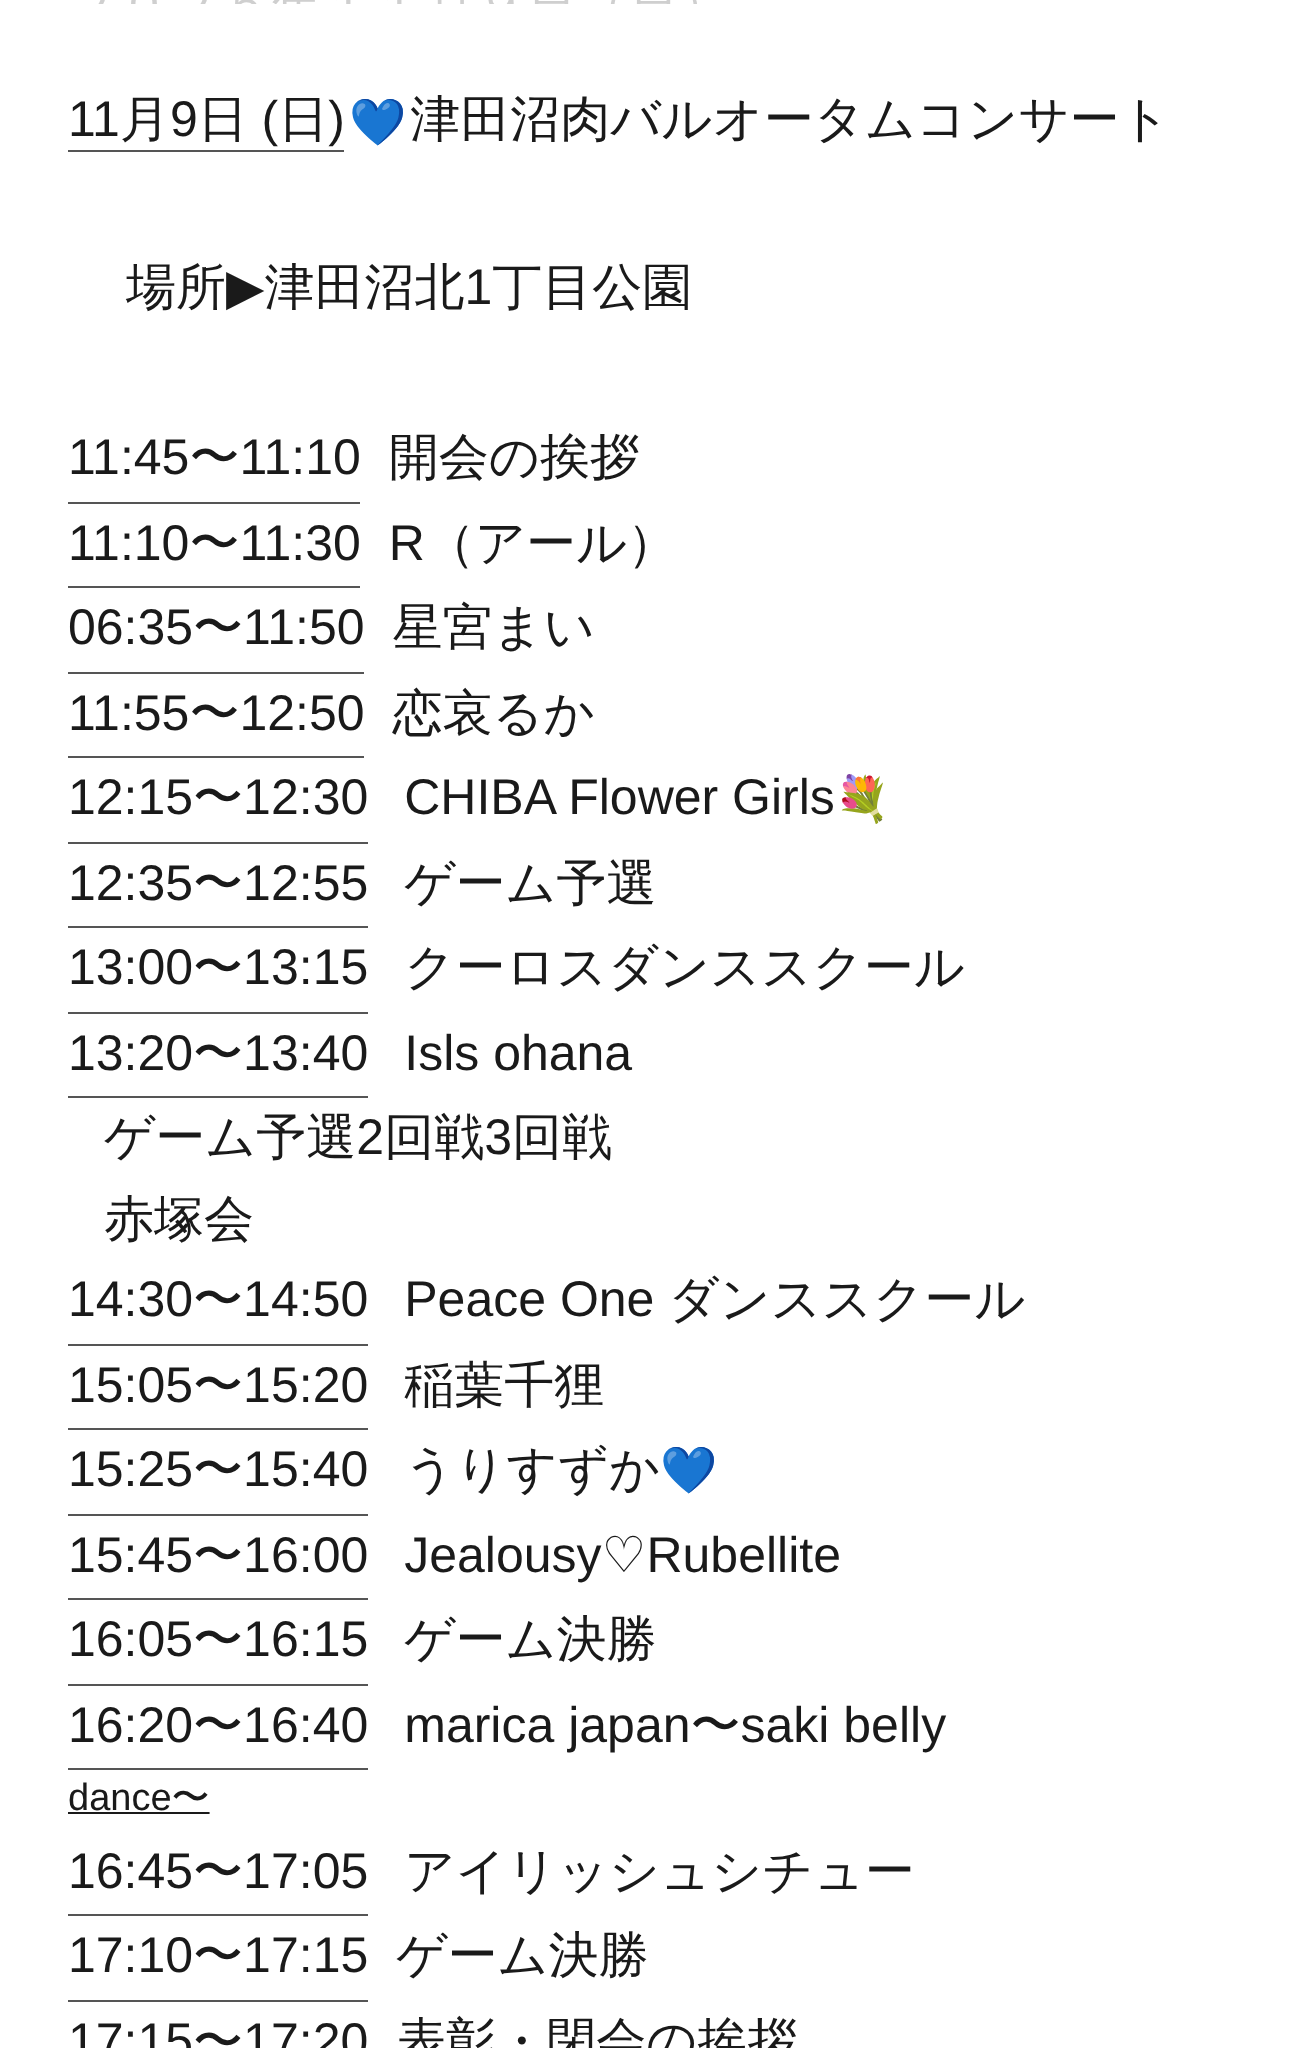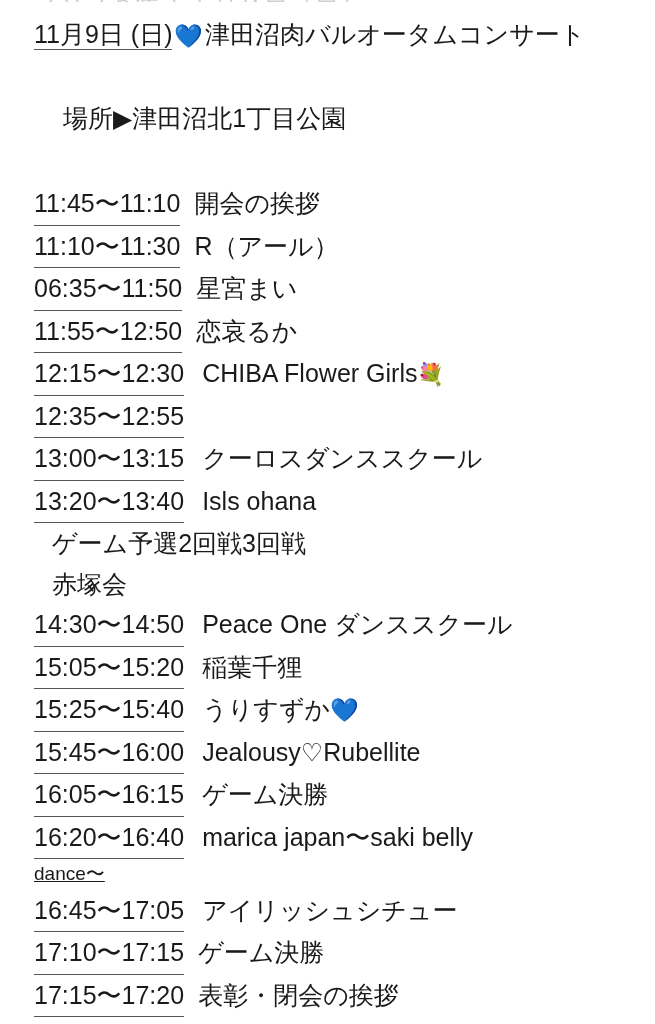--- a/index.html
+++ b/index.html
@@ -32,20 +32,21 @@
     letter-spacing: 0.5px;
     white-space: nowrap;
     overflow: hidden;
     height: 16px;
   }
   .headline {
     padding-top: 16px;
     font-size: 25px;
     line-height: 1.5;
     white-space: nowrap;
+    margin-top: 26px;
   }
   .headline .date {
     border-bottom: 1.5px solid #555;
     padding-bottom: 1px;
   }
   .heart {
     color: #2f7de1;
     font-size: 23px;
     vertical-align: -1px;
     padding: 0 2px;
@@ -124,20 +125,21 @@
     </div>
 
     <div class="row">
       <span class="time">12:15〜12:30</span>
       <span class="title indent-wide">CHIBA Flower Girls</span>
       <span class="emoji-flower">💐</span>
     </div>
 
     <div class="row">
       <span class="time">12:35〜12:55</span>
+      <span class="title indent-wide">ゲーム予選</span>
     </div>
 
     <div class="row">
       <span class="time">13:00〜13:15</span>
       <span class="title indent-wide">クーロスダンススクール</span>
     </div>
 
     <div class="row">
       <span class="time">13:20〜13:40</span>
       <span class="title indent-wide">Isls ohana</span>

